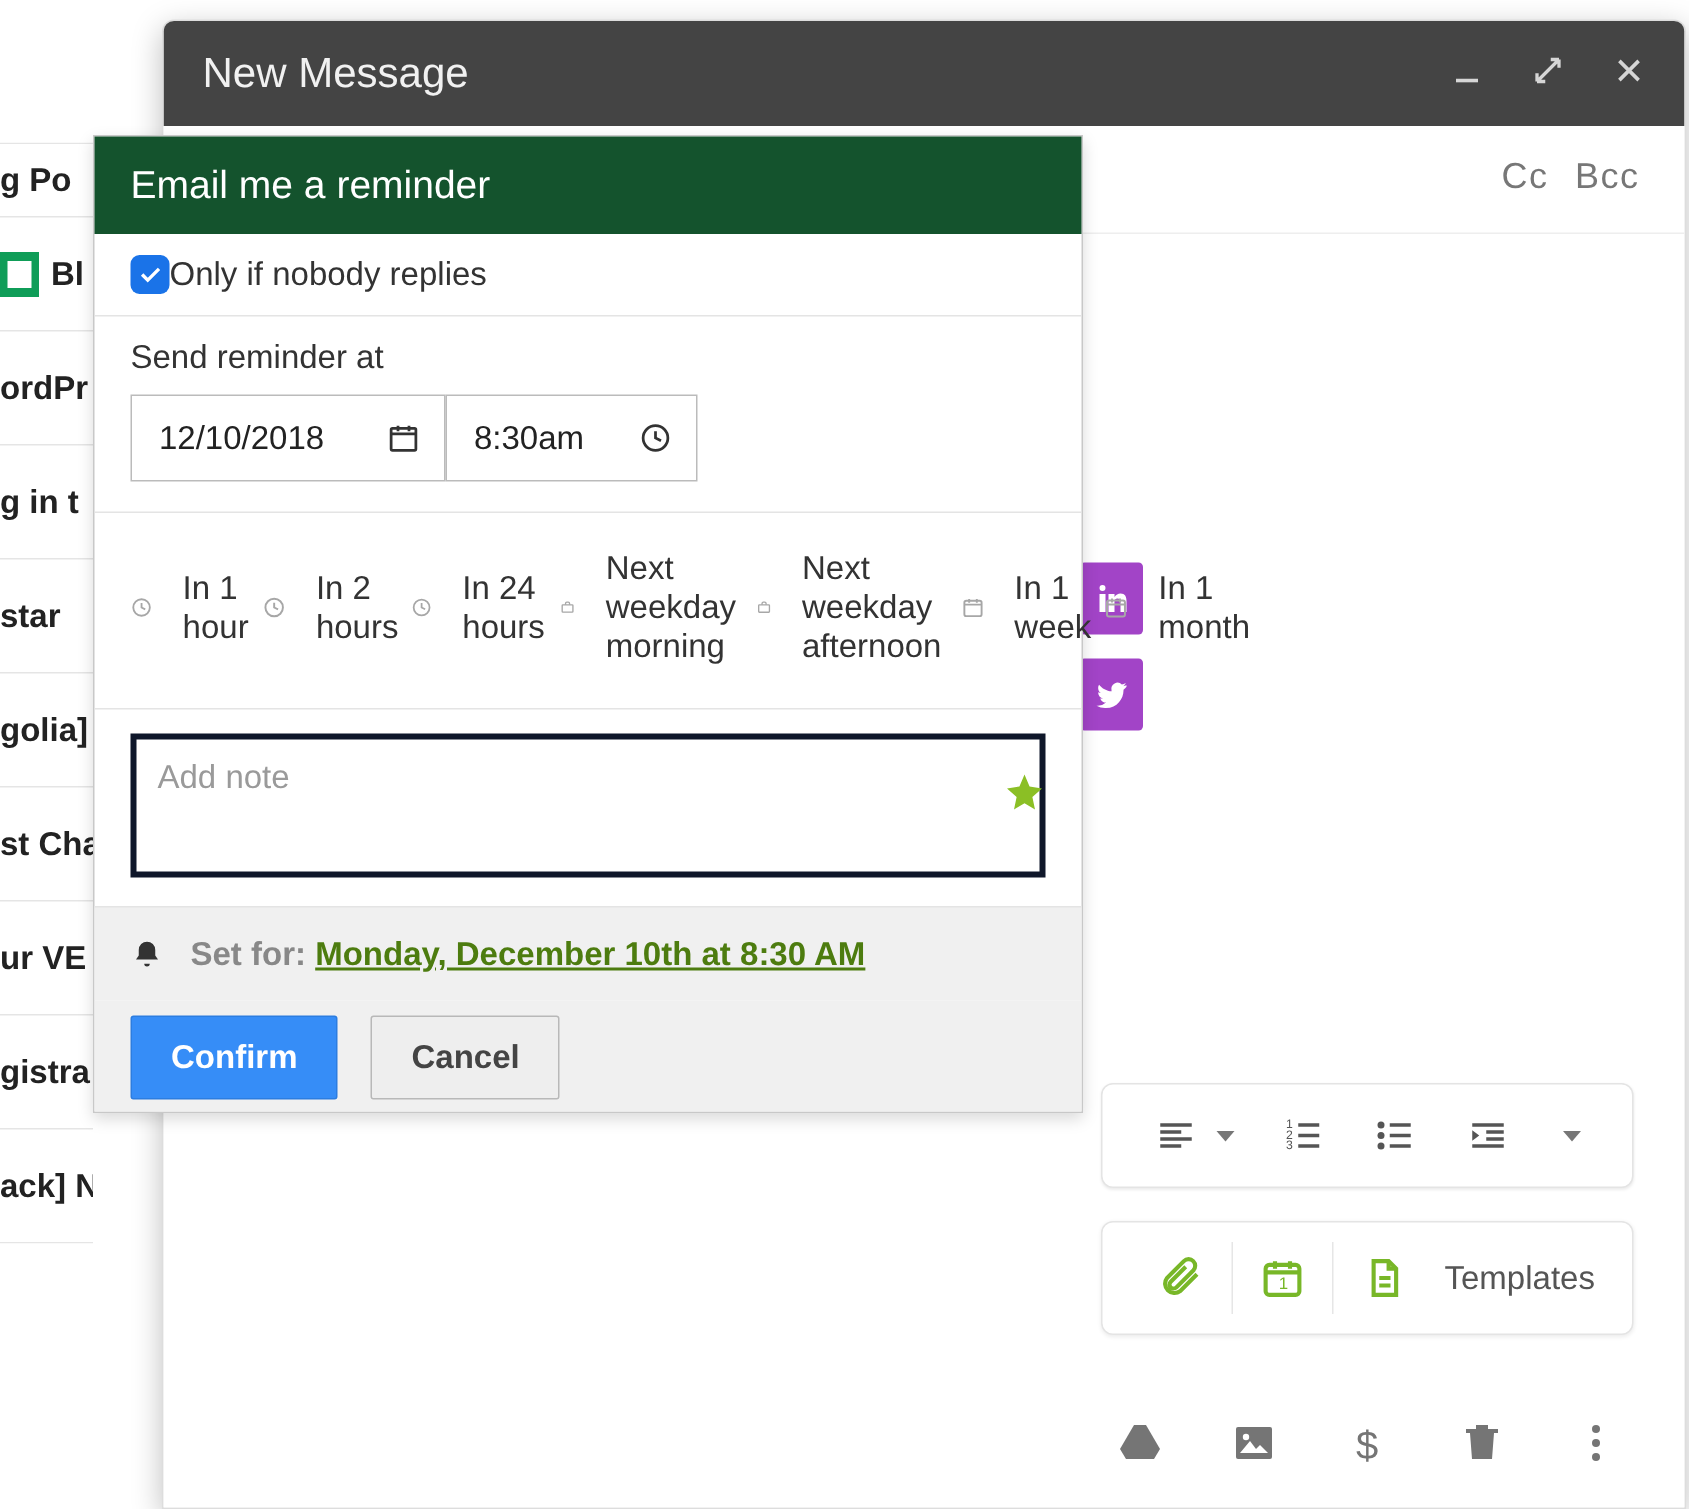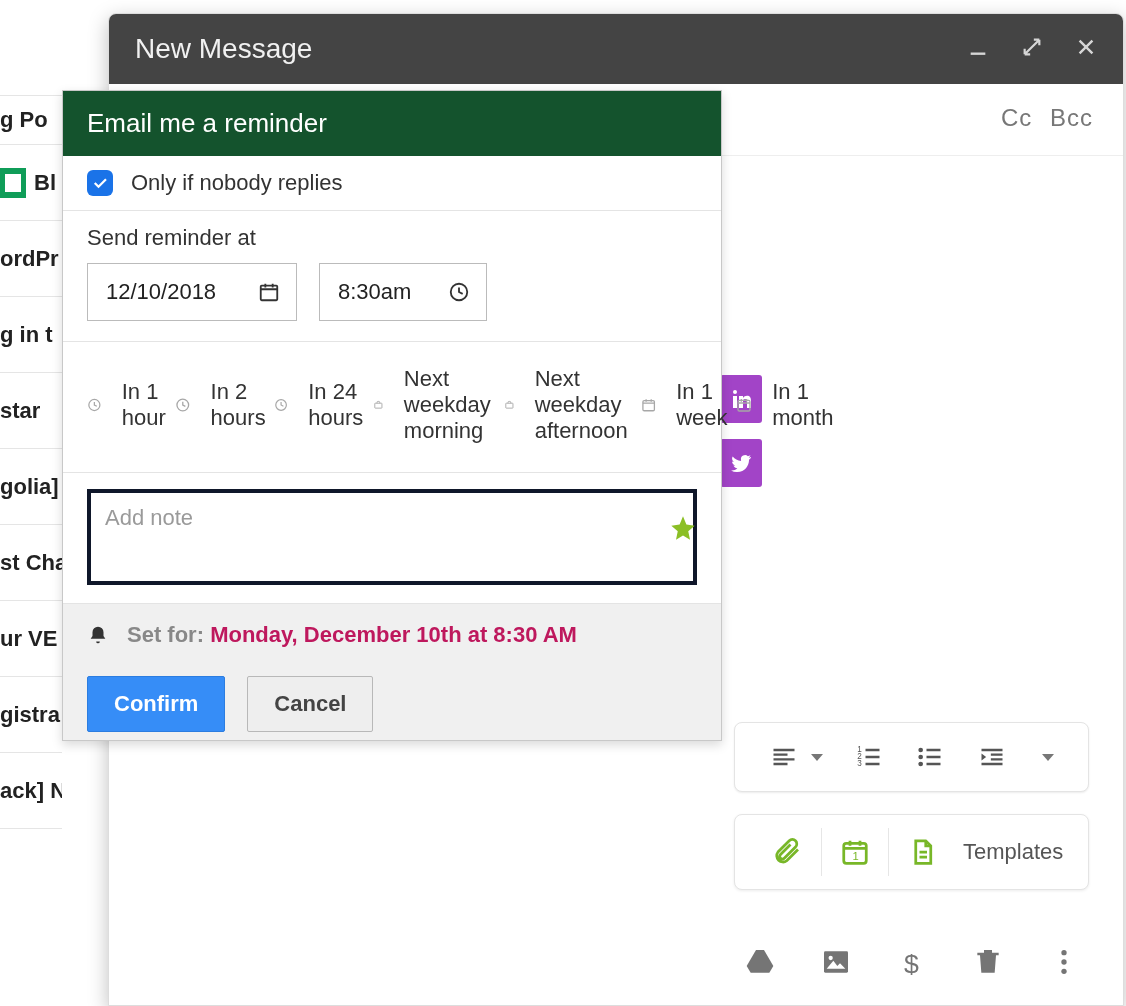--- a/index.html
+++ b/index.html
@@ -56,27 +56,27 @@
   .grey-tools { position:absolute; top:934px; left:734px; width:355px; height:60px; display:flex; align-items:center; gap:44px; z-index:7; padding-left:10px; }
   .grey-tools svg { width:32px; height:32px; fill:#757575; }
 
   
   .popup {
     position:absolute; top:90px; left:62px; width:660px;
     background:#fff; border:1px solid #c8c8c8; z-index:20; display:flex; flex-direction:column;
     box-shadow:0 4px 10px rgba(0,0,0,.15);
   }
   .popup-hd { background:#14532d; color:#fff; font-size:26px; padding:18px 24px; font-weight:400; line-height:1.1; }
-  .check-row { display:flex; align-items:center; gap:18px; padding:14px 24px 14px 24px; border-bottom:1px solid #e4e4e4; font-size:22px; color:#333; }
+  .check-row { display:flex; align-items:center; padding:14px 24px 14px 24px; border-bottom:1px solid #e4e4e4; font-size:22px; color:#333; }
   .checkbox { width:26px; height:26px; border-radius:6px; background:#1a73e8; display:flex; align-items:center; justify-content:center; }
   .checkbox svg { width:18px; height:18px; stroke:#fff; stroke-width:3; fill:none; }
 
   .send-at { padding:14px 24px 20px; border-bottom:1px solid #e4e4e4; }
   .send-at .lbl { font-size:22px; color:#333; margin-bottom:12px; }
-  .send-at .inputs { display:flex; gap:22px; }
+  .send-at .inputs { display:flex; }
   .picker { border:1px solid #bbb; height:58px; display:flex; align-items:center; padding:0 16px 0 18px; gap:28px; font-size:22px; color:#222; justify-content:space-between; }
   .picker.date { width:210px; }
   .picker.time { width:168px; }
 
   .presets { padding:14px 24px 18px; border-bottom:1px solid #e4e4e4; display:flex; flex-direction:row; position:relative; }
   .preset-item { display:flex; align-items:center; gap:20px; font-size:22px; color:#333; padding:10px 0; cursor:pointer; }
   .preset-item svg { width:24px; height:24px; fill:none; stroke:#a7a7a7; stroke-width:2; }
   .preset-gap { height:12px; }
   .star { position:absolute; right:24px; top:172px; width:28px; height:28px; }
   .star svg { fill:#8bbf25; width:28px; height:28px; }
@@ -84,21 +84,21 @@
   .note-area { padding:16px 24px 14px; }
   .note-area textarea {
     width:100%; height:96px; border:4px solid #0f172a; resize:none;
     font-size:22px; padding:12px 14px; font-family:inherit; color:#333;
   }
   .note-area textarea::placeholder { color:#9a9a9a; }
 
   .set-for { background:#f0f0f0; padding:18px 24px; display:flex; align-items:center; gap:18px; border-top:1px solid #e4e4e4; font-size:22px; color:#555; }
   .set-for svg { width:22px; height:22px; fill:#333; }
   .set-for .prefix { color:#888; font-weight:700; }
-  .set-for .val { color:#be185d; font-weight:700; }
+  .set-for .val { color:#4d7c0f; font-weight:700;text-decoration:underline; }
 
   .btn-row { background:#f0f0f0; padding:10px 24px 8px; display:flex; gap:22px; }
   .btn { height:56px; display:flex; align-items:center; justify-content:center; font-size:22px; font-weight:600; border:1px solid #b8b8b8; padding:0 26px; cursor:pointer; border-radius:2px; }
   .btn.confirm { background:#368df7; color:#fff; border-color:#2c7de0; }
   .btn.cancel { background:#eee; color:#444; }
 
 </style>
 </head>
 <body>
 

